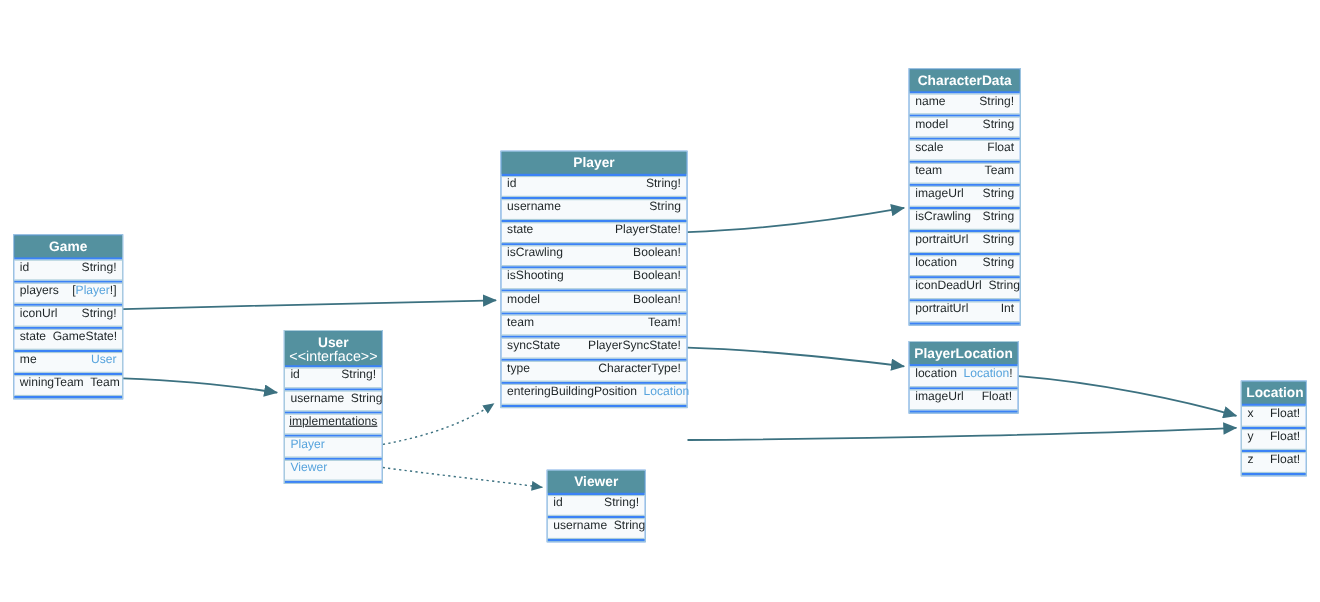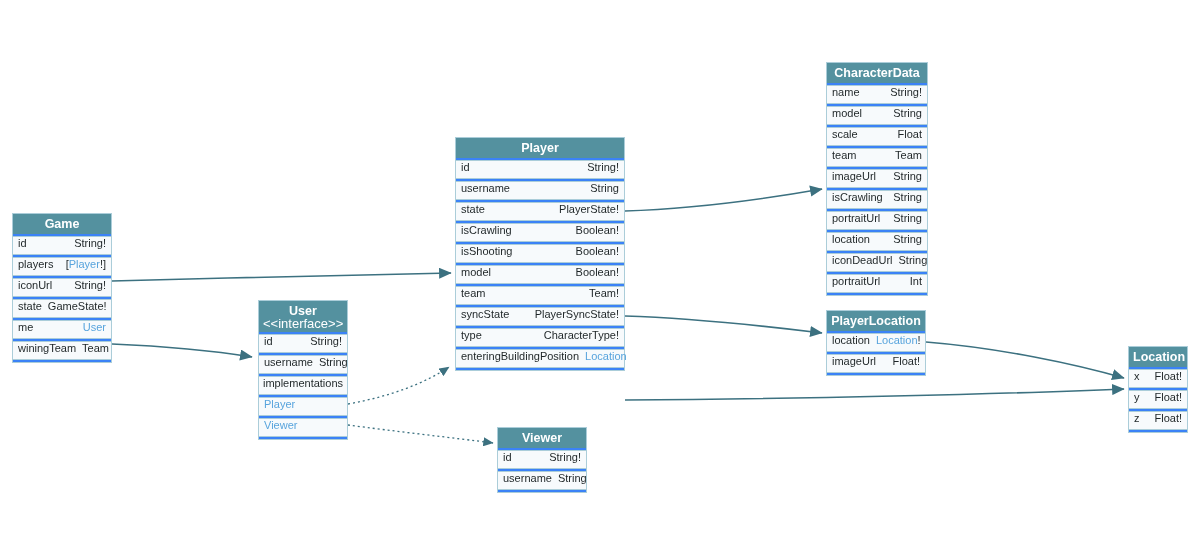--- a/index.html
+++ b/index.html
@@ -27,21 +27,21 @@
     font-weight:bold;font-size:12.5px;padding:3px 4px;line-height:14px;
   }
   .thead .subtitle{display:block;font-size:13px;font-weight:normal;line-height:11px;}
   .tbody{padding:0 0 2px 0;}
   .frow{
     display:flex;align-items:flex-start;justify-content:space-between;
     box-sizing:border-box;height:19px;margin-top:2px;padding:0 5px;
     background:var(--row-bg);border-top:1px solid var(--row-border);
     border-bottom:1px solid var(--row-border);white-space:nowrap;
   }
-  .frow.center{justify-content:center;}
+  .frow.center{justify-content:center;text-decoration:underline;}
   .fname{color:var(--text);}
   .ftype{color:var(--text);margin-left:6px;}
   .tlink{color:var(--link);}
   .edge{stroke:var(--edge);fill:none;stroke-width:1.6;}
   .edge.dotted{stroke-width:1.3;stroke-dasharray:2 3;}
 </style>
 </head>
 <body>
 
 <div id="canvas">

